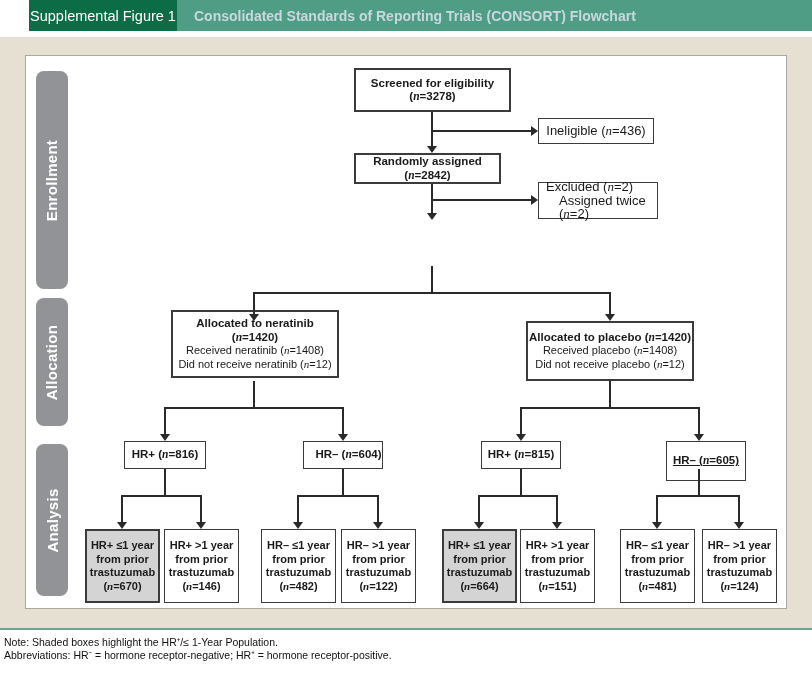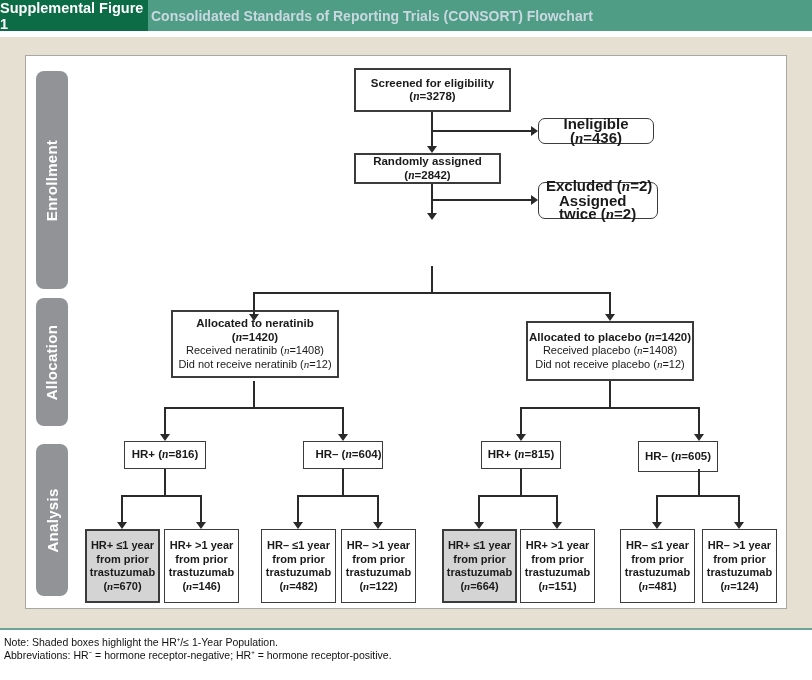--- a/index.html
+++ b/index.html
@@ -1,41 +1,41 @@
 <!DOCTYPE html>
 <html><head>
 <meta charset="utf-8">
 <style>
   html,body{margin:0;padding:0;background:#ffffff;}
   body{width:812px;height:680px;font-family:"Liberation Sans",sans-serif;position:relative;overflow:hidden;}
 
   
   .hdr{display:flex;height:31px;width:812px;}
   .hdr-left{background:#0c6c46;width:148px;display:flex;align-items:center;justify-content:center;
-            color:#ffffff;font-weight:bold;font-size:14.5px;}
-  .hdr-right{background:#4f9d85;flex:1;display:flex;align-items:center;padding-left:3px;
+            color:#ffffff;font-weight:normal;font-size:14.5px;margin-left:29px;}
+  .hdr-right{background:#4f9d85;flex:1;display:flex;align-items:center;padding-left:17px;
              color:#c9d8e0;font-weight:bold;font-size:14px;}
 
   
   .canvas{position:absolute;top:37px;left:0;width:812px;height:593px;background:#e6e0d2;
           border-bottom:2px solid #6ba595;box-sizing:border-box;}
   .panel{position:absolute;left:25px;top:18px;width:762px;height:554px;background:#ffffff;
          border:1px solid #a9a7a0;box-sizing:border-box;}
 
   
   .stage{position:absolute;left:10px;width:32px;background:#919396;border-radius:8px;
          display:flex;align-items:center;justify-content:center;}
   .stage span{transform:rotate(-90deg);white-space:nowrap;color:#ffffff;font-weight:bold;
               font-size:15px;letter-spacing:.3px;}
 
   
   .bx{position:absolute;background:#ffffff;border:2px solid #3b3b3b;box-sizing:border-box;
       display:flex;flex-direction:column;align-items:center;justify-content:center;
       text-align:center;font-size:11.5px;font-weight:bold;line-height:13.5px;color:#1a1a1a;}
-  .bx.thin{border-width:1.5px;font-weight:bold;font-size:15px;border-radius:7px;}
+  .bx.thin{border-width:1.5px;font-weight:normal;font-size:13px;}
   .bx.left-align{align-items:flex-start;text-align:left;padding-left:7px;}
   .bx .sub{font-weight:normal;font-size:11px;}
   .bx .indent{padding-left:13px;}
   .bx.shaded{background:#d4d4d4;border-width:2px;}
   .bx i{font-family:"Liberation Serif",serif;font-style:italic;}
 
   
   .ln{position:absolute;background:#2a2a2a;}
   .arrD{position:absolute;width:0;height:0;border-left:5px solid transparent;
         border-right:5px solid transparent;border-top:7px solid #2a2a2a;}
@@ -99,21 +99,21 @@
 
     <div class="bx" style="left:98px;top:385px;width:82px;height:28px;border-width:1.5px;">
       <div><span>HR+</span> <span>(<i>n</i>=816)</span></div>
       </div>
     <div class="bx" style="left:277px;top:385px;width:80px;height:28px;border-width:1.5px;padding-left:11px;">
       <div><span>HR–</span> <span>(<i>n</i>=604)</span></div>
       </div>
     <div class="bx" style="left:455px;top:385px;width:80px;height:28px;border-width:1.5px;">
       <div><span>HR+</span> <span>(<i>n</i>=815)</span></div>
       </div>
-    <div class="bx" style="left:612px;top:385px;width:80px;height:31px;border-width:1.5px;">
+    <div class="bx" style="left:640px;top:385px;width:80px;height:40px;border-width:1.5px;text-decoration:underline;">
       <div><span>HR–</span> <span>(<i>n</i>=605)</span></div>
       </div>
 
     <div class="bx shaded" style="left:59px;top:473px;width:75px;height:74px;font-size:11px;">
       <div>HR+ ≤1 year</div>
       <div>from prior</div>
       <div>trastuzumab</div>
       <div><span>(<i>n</i>=670)</span></div>
     </div>
     <div class="bx" style="left:138px;top:473px;width:75px;height:74px;font-size:11px;border-width:1.5px;">

